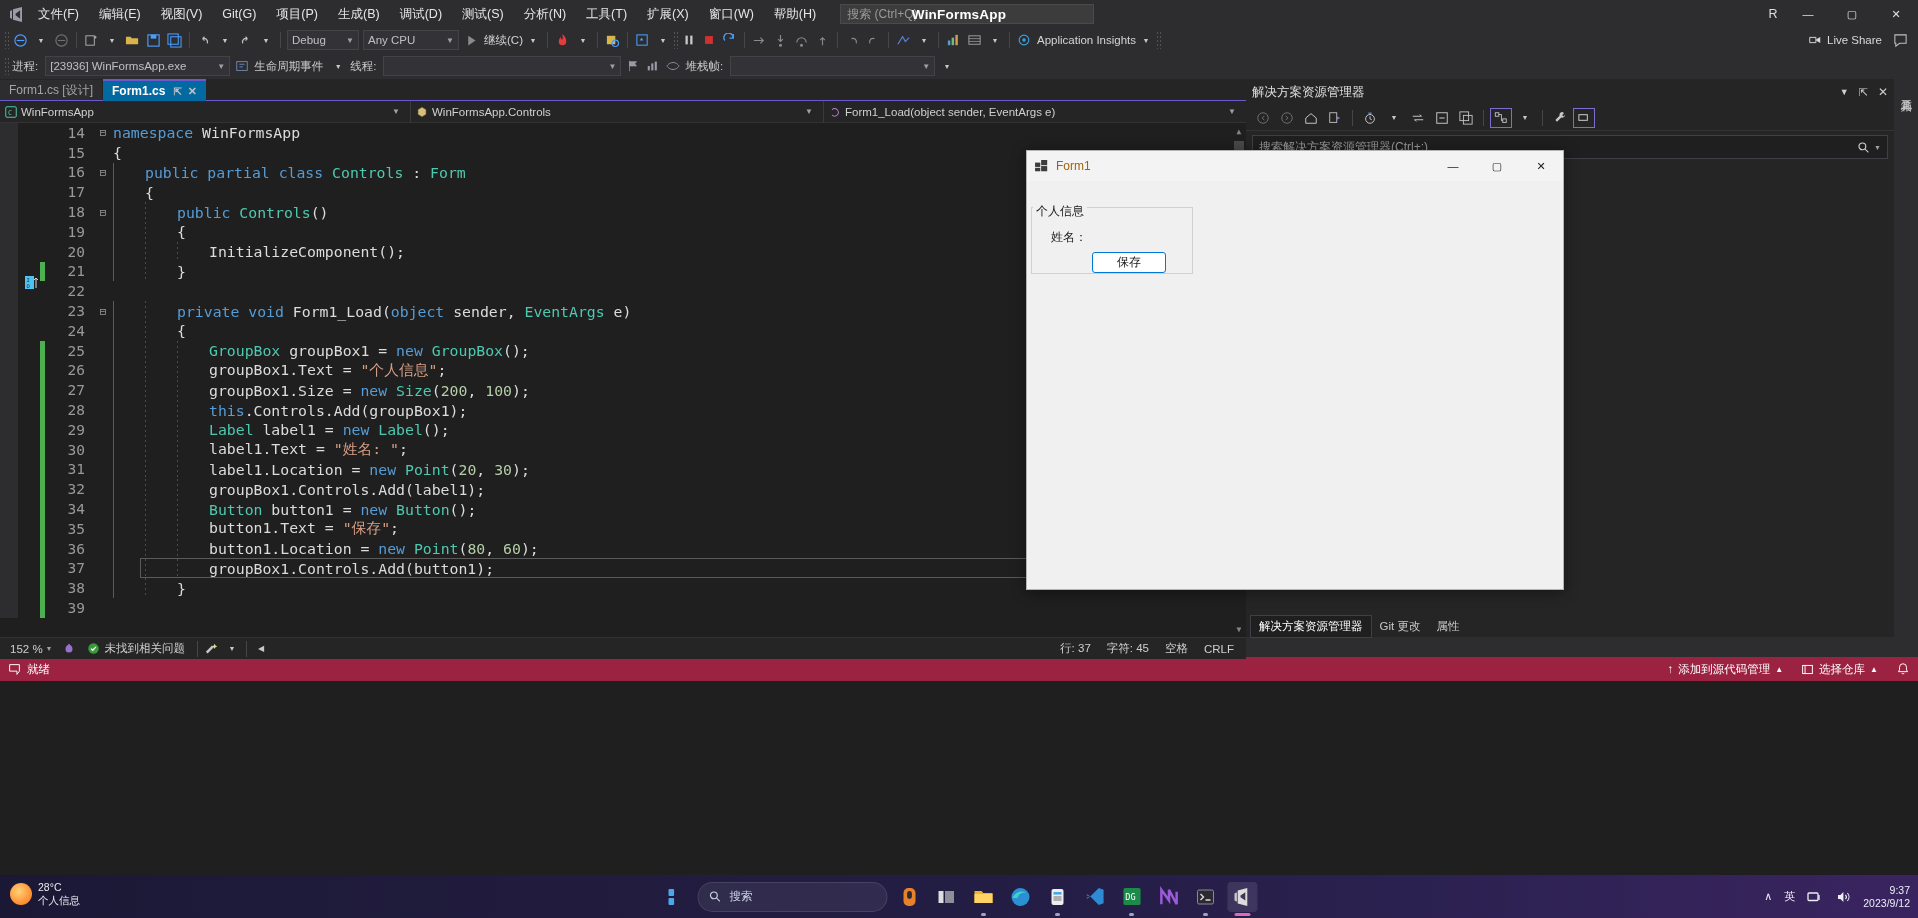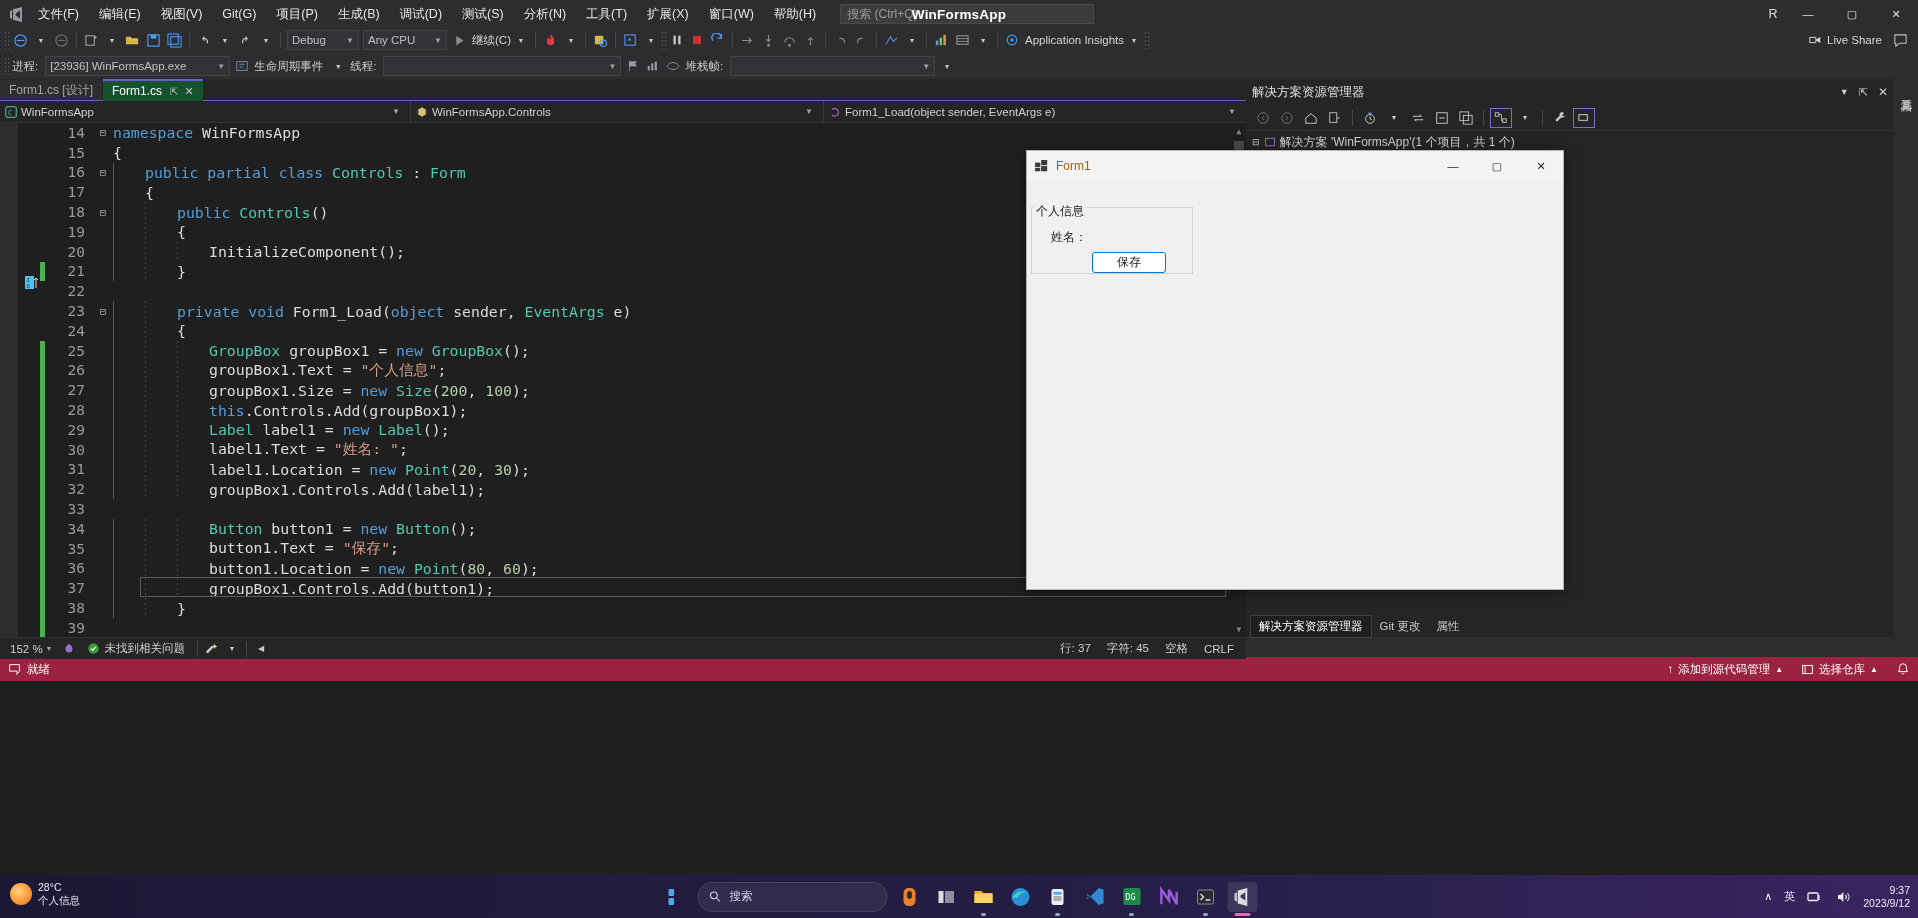--- a/index.html
+++ b/index.html
@@ -46,21 +46,21 @@
 
   
   .mainrow { display:flex; height:558px; }
 
   
   .editorcol { width:1246px; background:#1f1f1f; position:relative; }
   .tabstrip { height:22px; background:#252526; display:flex; align-items:flex-end; position:relative; }
   .tabstrip::after { content:""; position:absolute; left:0; right:0; bottom:0; height:1.5px; background:#6a5acd; }
   .tab { height:21px; display:flex; align-items:center; padding:0 9px; font-size:12px; color:#a5a5a5;
      background:#2d2d30; margin-right:1px; }
-  .tab.active { background:#14532d; color:#fff; font-weight:normal; border-top:2px solid #6a5acd;
+  .tab.active { background:#0369a1; color:#fff; font-weight:bold; border-top:2px solid #6a5acd;
      height:22px; position:relative; z-index:2; }
   .tab .pin { margin-left:8px; font-size:10px; color:#c0c0c0; }
   .tab .x { margin-left:6px; font-size:11px; color:#c0c0c0; }
 
   .navbar { height:22px; background:#252526; display:flex; align-items:center; border-bottom:1px solid #333;
      position:relative; }
   .navseg { display:flex; align-items:center; height:22px; padding:0 4px; font-size:11.5px; color:#d0d0d0; }
   .navseg .sicon { width:14px; height:14px; margin-right:3px; display:flex; align-items:center; justify-content:center; font-size:10px; }
   .navcaret { font-size:8px; color:#a0a0a0; margin-left:auto; padding-right:6px; }
   .navdiv { width:1px; height:22px; background:#3a3a3a; }
@@ -258,21 +258,21 @@
       <svg width="15" height="15" viewBox="0 0 16 16">
           <path d="M5 11c-1-4 2-6 5-5m0 0-2-2m2 2-2 2" fill="none" stroke="#c0c0c0" stroke-width="1.3"></path>
         </svg>
     </div>
     <div class="tbtn" style="font-size:7px">▼</div>
     <div class="tsep"></div>
     <div class="combo" style="width:72px">
       <span class="cv">Debug</span>
         <span class="ca">▼</span>
     </div>
-    <div class="combo" style="width:84px">
+    <div class="combo" style="width:96px">
       <span class="cv">Any CPU</span>
         <span class="ca">▼</span>
     </div>
     <div class="tbtn">
       <svg width="13" height="13" viewBox="0 0 16 16">
           <path d="M4 2l9 6-9 6z" fill="#8a8a8a"></path>
         </svg>
     </div>
     <div class="runlbl">继续(C)</div>
     <div class="tbtn" style="font-size:7px">▼</div>
@@ -503,21 +503,20 @@
             <div class="codeline"><div class="glyphmargin"></div><div class="indmark"></div><div class="chgbar" style="background: transparent;"></div><div class="lnum">23</div><div class="fold">⊟</div><div class="ctext" style="padding-left: 64px;"><span class="kw">private void </span><span class="pln">Form1_Load</span><span class="pln">(</span><span class="kw">object</span><span class="pln"> sender, </span><span class="typ">EventArgs</span><span class="pln"> e)</span></div><div style="position: absolute; top: 0px; bottom: 0px; width: 1px; background: rgb(90, 90, 90); left: 113px;"></div><div style="position: absolute; top: 0px; bottom: 0px; width: 1px; background: repeating-linear-gradient(rgb(74, 74, 74) 0px, rgb(74, 74, 74) 2px, transparent 2px, transparent 5px); left: 145px;"></div></div>
             <div class="codeline"><div class="glyphmargin"></div><div class="indmark"></div><div class="chgbar" style="background: transparent;"></div><div class="lnum">24</div><div class="fold"></div><div class="ctext" style="padding-left: 64px;"><span class="pln">{</span></div><div style="position: absolute; top: 0px; bottom: 0px; width: 1px; background: rgb(90, 90, 90); left: 113px;"></div><div style="position: absolute; top: 0px; bottom: 0px; width: 1px; background: repeating-linear-gradient(rgb(74, 74, 74) 0px, rgb(74, 74, 74) 2px, transparent 2px, transparent 5px); left: 145px;"></div></div>
             <div class="codeline"><div class="glyphmargin"></div><div class="indmark"></div><div class="chgbar" style="background: rgb(76, 175, 80);"></div><div class="lnum">25</div><div class="fold"></div><div class="ctext" style="padding-left: 96px;"><span class="typ">GroupBox</span><span class="pln"> groupBox1 = </span><span class="kw">new</span><span class="pln"> </span><span class="typ">GroupBox</span><span class="pln">();</span></div><div style="position: absolute; top: 0px; bottom: 0px; width: 1px; background: rgb(90, 90, 90); left: 113px;"></div><div style="position: absolute; top: 0px; bottom: 0px; width: 1px; background: repeating-linear-gradient(rgb(74, 74, 74) 0px, rgb(74, 74, 74) 2px, transparent 2px, transparent 5px); left: 145px;"></div><div style="position: absolute; top: 0px; bottom: 0px; width: 1px; background: repeating-linear-gradient(rgb(74, 74, 74) 0px, rgb(74, 74, 74) 2px, transparent 2px, transparent 5px); left: 177px;"></div></div>
             <div class="codeline"><div class="glyphmargin"></div><div class="indmark"></div><div class="chgbar" style="background: rgb(76, 175, 80);"></div><div class="lnum">26</div><div class="fold"></div><div class="ctext" style="padding-left: 96px;"><span class="pln">groupBox1.Text = </span><span class="str">"个人信息"</span><span class="pln">;</span></div><div style="position: absolute; top: 0px; bottom: 0px; width: 1px; background: rgb(90, 90, 90); left: 113px;"></div><div style="position: absolute; top: 0px; bottom: 0px; width: 1px; background: repeating-linear-gradient(rgb(74, 74, 74) 0px, rgb(74, 74, 74) 2px, transparent 2px, transparent 5px); left: 145px;"></div><div style="position: absolute; top: 0px; bottom: 0px; width: 1px; background: repeating-linear-gradient(rgb(74, 74, 74) 0px, rgb(74, 74, 74) 2px, transparent 2px, transparent 5px); left: 177px;"></div></div>
             <div class="codeline"><div class="glyphmargin"></div><div class="indmark"></div><div class="chgbar" style="background: rgb(76, 175, 80);"></div><div class="lnum">27</div><div class="fold"></div><div class="ctext" style="padding-left: 96px;"><span class="pln">groupBox1.Size = </span><span class="kw">new</span><span class="pln"> </span><span class="typ">Size</span><span class="pln">(</span><span class="num">200</span><span class="pln">, </span><span class="num">100</span><span class="pln">);</span></div><div style="position: absolute; top: 0px; bottom: 0px; width: 1px; background: rgb(90, 90, 90); left: 113px;"></div><div style="position: absolute; top: 0px; bottom: 0px; width: 1px; background: repeating-linear-gradient(rgb(74, 74, 74) 0px, rgb(74, 74, 74) 2px, transparent 2px, transparent 5px); left: 145px;"></div><div style="position: absolute; top: 0px; bottom: 0px; width: 1px; background: repeating-linear-gradient(rgb(74, 74, 74) 0px, rgb(74, 74, 74) 2px, transparent 2px, transparent 5px); left: 177px;"></div></div>
             <div class="codeline"><div class="glyphmargin"></div><div class="indmark"></div><div class="chgbar" style="background: rgb(76, 175, 80);"></div><div class="lnum">28</div><div class="fold"></div><div class="ctext" style="padding-left: 96px;"><span class="kw">this</span><span class="pln">.Controls.Add(groupBox1);</span></div><div style="position: absolute; top: 0px; bottom: 0px; width: 1px; background: rgb(90, 90, 90); left: 113px;"></div><div style="position: absolute; top: 0px; bottom: 0px; width: 1px; background: repeating-linear-gradient(rgb(74, 74, 74) 0px, rgb(74, 74, 74) 2px, transparent 2px, transparent 5px); left: 145px;"></div><div style="position: absolute; top: 0px; bottom: 0px; width: 1px; background: repeating-linear-gradient(rgb(74, 74, 74) 0px, rgb(74, 74, 74) 2px, transparent 2px, transparent 5px); left: 177px;"></div></div>
             <div class="codeline"><div class="glyphmargin"></div><div class="indmark"></div><div class="chgbar" style="background: rgb(76, 175, 80);"></div><div class="lnum">29</div><div class="fold"></div><div class="ctext" style="padding-left: 96px;"><span class="typ">Label</span><span class="pln"> label1 = </span><span class="kw">new</span><span class="pln"> </span><span class="typ">Label</span><span class="pln">();</span></div><div style="position: absolute; top: 0px; bottom: 0px; width: 1px; background: rgb(90, 90, 90); left: 113px;"></div><div style="position: absolute; top: 0px; bottom: 0px; width: 1px; background: repeating-linear-gradient(rgb(74, 74, 74) 0px, rgb(74, 74, 74) 2px, transparent 2px, transparent 5px); left: 145px;"></div><div style="position: absolute; top: 0px; bottom: 0px; width: 1px; background: repeating-linear-gradient(rgb(74, 74, 74) 0px, rgb(74, 74, 74) 2px, transparent 2px, transparent 5px); left: 177px;"></div></div>
             <div class="codeline"><div class="glyphmargin"></div><div class="indmark"></div><div class="chgbar" style="background: rgb(76, 175, 80);"></div><div class="lnum">30</div><div class="fold"></div><div class="ctext" style="padding-left: 96px;"><span class="pln">label1.Text = </span><span class="str">"姓名: "</span><span class="pln">;</span></div><div style="position: absolute; top: 0px; bottom: 0px; width: 1px; background: rgb(90, 90, 90); left: 113px;"></div><div style="position: absolute; top: 0px; bottom: 0px; width: 1px; background: repeating-linear-gradient(rgb(74, 74, 74) 0px, rgb(74, 74, 74) 2px, transparent 2px, transparent 5px); left: 145px;"></div><div style="position: absolute; top: 0px; bottom: 0px; width: 1px; background: repeating-linear-gradient(rgb(74, 74, 74) 0px, rgb(74, 74, 74) 2px, transparent 2px, transparent 5px); left: 177px;"></div></div>
             <div class="codeline"><div class="glyphmargin"></div><div class="indmark"></div><div class="chgbar" style="background: rgb(76, 175, 80);"></div><div class="lnum">31</div><div class="fold"></div><div class="ctext" style="padding-left: 96px;"><span class="pln">label1.Location = </span><span class="kw">new</span><span class="pln"> </span><span class="typ">Point</span><span class="pln">(</span><span class="num">20</span><span class="pln">, </span><span class="num">30</span><span class="pln">);</span></div><div style="position: absolute; top: 0px; bottom: 0px; width: 1px; background: rgb(90, 90, 90); left: 113px;"></div><div style="position: absolute; top: 0px; bottom: 0px; width: 1px; background: repeating-linear-gradient(rgb(74, 74, 74) 0px, rgb(74, 74, 74) 2px, transparent 2px, transparent 5px); left: 145px;"></div><div style="position: absolute; top: 0px; bottom: 0px; width: 1px; background: repeating-linear-gradient(rgb(74, 74, 74) 0px, rgb(74, 74, 74) 2px, transparent 2px, transparent 5px); left: 177px;"></div></div>
             <div class="codeline"><div class="glyphmargin"></div><div class="indmark"></div><div class="chgbar" style="background: rgb(76, 175, 80);"></div><div class="lnum">32</div><div class="fold"></div><div class="ctext" style="padding-left: 96px;"><span class="pln">groupBox1.Controls.Add(label1);</span></div><div style="position: absolute; top: 0px; bottom: 0px; width: 1px; background: rgb(90, 90, 90); left: 113px;"></div><div style="position: absolute; top: 0px; bottom: 0px; width: 1px; background: repeating-linear-gradient(rgb(74, 74, 74) 0px, rgb(74, 74, 74) 2px, transparent 2px, transparent 5px); left: 145px;"></div><div style="position: absolute; top: 0px; bottom: 0px; width: 1px; background: repeating-linear-gradient(rgb(74, 74, 74) 0px, rgb(74, 74, 74) 2px, transparent 2px, transparent 5px); left: 177px;"></div></div>
-            <div class="codeline"><div class="glyphmargin"></div><div class="indmark"></div><div class="chgbar" style="background: rgb(76, 175, 80);"></div><div class="lnum">33</div><div class="fold"></div><div class="ctext" style="padding-left: 0px;"></div></div>
             <div class="codeline"><div class="glyphmargin"></div><div class="indmark"></div><div class="chgbar" style="background: rgb(76, 175, 80);"></div><div class="lnum">34</div><div class="fold"></div><div class="ctext" style="padding-left: 96px;"><span class="typ">Button</span><span class="pln"> button1 = </span><span class="kw">new</span><span class="pln"> </span><span class="typ">Button</span><span class="pln">();</span></div><div style="position: absolute; top: 0px; bottom: 0px; width: 1px; background: rgb(90, 90, 90); left: 113px;"></div><div style="position: absolute; top: 0px; bottom: 0px; width: 1px; background: repeating-linear-gradient(rgb(74, 74, 74) 0px, rgb(74, 74, 74) 2px, transparent 2px, transparent 5px); left: 145px;"></div><div style="position: absolute; top: 0px; bottom: 0px; width: 1px; background: repeating-linear-gradient(rgb(74, 74, 74) 0px, rgb(74, 74, 74) 2px, transparent 2px, transparent 5px); left: 177px;"></div></div>
             <div class="codeline"><div class="glyphmargin"></div><div class="indmark"></div><div class="chgbar" style="background: rgb(76, 175, 80);"></div><div class="lnum">35</div><div class="fold"></div><div class="ctext" style="padding-left: 96px;"><span class="pln">button1.Text = </span><span class="str">"保存"</span><span class="pln">;</span></div><div style="position: absolute; top: 0px; bottom: 0px; width: 1px; background: rgb(90, 90, 90); left: 113px;"></div><div style="position: absolute; top: 0px; bottom: 0px; width: 1px; background: repeating-linear-gradient(rgb(74, 74, 74) 0px, rgb(74, 74, 74) 2px, transparent 2px, transparent 5px); left: 145px;"></div><div style="position: absolute; top: 0px; bottom: 0px; width: 1px; background: repeating-linear-gradient(rgb(74, 74, 74) 0px, rgb(74, 74, 74) 2px, transparent 2px, transparent 5px); left: 177px;"></div></div>
             <div class="codeline"><div class="glyphmargin"></div><div class="indmark"></div><div class="chgbar" style="background: rgb(76, 175, 80);"></div><div class="lnum">36</div><div class="fold"></div><div class="ctext" style="padding-left: 96px;"><span class="pln">button1.Location = </span><span class="kw">new</span><span class="pln"> </span><span class="typ">Point</span><span class="pln">(</span><span class="num">80</span><span class="pln">, </span><span class="num">60</span><span class="pln">);</span></div><div style="position: absolute; top: 0px; bottom: 0px; width: 1px; background: rgb(90, 90, 90); left: 113px;"></div><div style="position: absolute; top: 0px; bottom: 0px; width: 1px; background: repeating-linear-gradient(rgb(74, 74, 74) 0px, rgb(74, 74, 74) 2px, transparent 2px, transparent 5px); left: 145px;"></div><div style="position: absolute; top: 0px; bottom: 0px; width: 1px; background: repeating-linear-gradient(rgb(74, 74, 74) 0px, rgb(74, 74, 74) 2px, transparent 2px, transparent 5px); left: 177px;"></div></div>
             <div class="codeline"><div class="glyphmargin"></div><div class="indmark"></div><div class="chgbar" style="background: rgb(76, 175, 80);"></div><div class="lnum">37</div><div class="fold"></div><div class="ctext" style="padding-left: 96px;"><span class="pln">groupBox1.Controls.Add(button1);</span></div><div style="position: absolute; top: 0px; bottom: 0px; width: 1px; background: rgb(90, 90, 90); left: 113px;"></div><div style="position: absolute; top: 0px; bottom: 0px; width: 1px; background: repeating-linear-gradient(rgb(74, 74, 74) 0px, rgb(74, 74, 74) 2px, transparent 2px, transparent 5px); left: 145px;"></div><div style="position: absolute; top: 0px; bottom: 0px; width: 1px; background: repeating-linear-gradient(rgb(74, 74, 74) 0px, rgb(74, 74, 74) 2px, transparent 2px, transparent 5px); left: 177px;"></div><div class="hl-row" style="top: -1px;"></div></div>
             <div class="codeline"><div class="glyphmargin"></div><div class="indmark"></div><div class="chgbar" style="background: rgb(76, 175, 80);"></div><div class="lnum">38</div><div class="fold"></div><div class="ctext" style="padding-left: 64px;"><span class="pln">}</span></div><div style="position: absolute; top: 0px; bottom: 0px; width: 1px; background: rgb(90, 90, 90); left: 113px;"></div><div style="position: absolute; top: 0px; bottom: 0px; width: 1px; background: repeating-linear-gradient(rgb(74, 74, 74) 0px, rgb(74, 74, 74) 2px, transparent 2px, transparent 5px); left: 145px;"></div></div>
             <div class="codeline"><div class="glyphmargin"></div><div class="indmark"></div><div class="chgbar" style="background: rgb(76, 175, 80);"></div><div class="lnum">39</div><div class="fold"></div><div class="ctext" style="padding-left: 0px;"></div></div>
           </div>
 
         <div class="bookmark">
           <svg width="16" height="16" viewBox="0 0 16 16">
@@ -645,20 +644,30 @@
             <svg width="15" height="15" viewBox="0 0 16 16">
                 <path d="M10 2a3.2 3.2 0 00-3 4.2L2.5 10.7l1.8 1.8 4.5-4.5A3.2 3.2 0 0013 5l-1.8 1.8-1.4-1.4L11.6 3.6A3.2 3.2 0 0010 2z" fill="#c8c8c8"></path>
               </svg>
           </div>
           <div class="ribtn sel">
             <svg width="15" height="15" viewBox="0 0 16 16">
                 <rect x="2" y="5" width="9" height="6" fill="none" stroke="#c8c8c8" stroke-width="1.1"></rect>
                 <path d="M12.5 4.5v.01M12.5 7v.01M12.5 9.5v.01" stroke="#c8c8c8" stroke-width="1.4"></path>
               </svg>
           </div>
+        </div>
+        <div class="rsearch">
+          <span>搜索解决方案资源管理器(Ctrl+;)</span>
+          <span class="mag">
+            <svg width="13" height="13" viewBox="0 0 16 16">
+                <circle cx="6.6" cy="6.6" r="4.2" fill="none" stroke="#cfcfcf" stroke-width="1.4"></circle>
+                <path d="M10 10l4 4" stroke="#cfcfcf" stroke-width="1.4"></path>
+              </svg>
+          </span>
+          <span style="font-size:7px;color:#a0a0a0;margin-left:4px">▼</span>
         </div>
         <div class="rtree">
           <div class="rtreeline">
             <span style="font-size:9px;color:#c8c8c8">⊟</span>
             <span>
               <svg width="12" height="12" viewBox="0 0 16 16">
                   <rect x="2" y="3" width="12" height="10" fill="none" stroke="#9b6fd0" stroke-width="1.2"></rect>
                 </svg>
             </span>
             <span>解决方案 'WinFormsApp'(1 个项目，共 1 个)</span>

